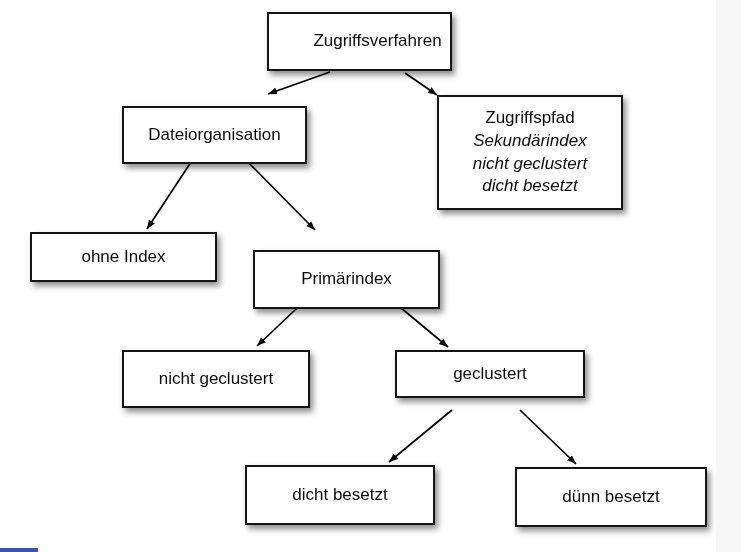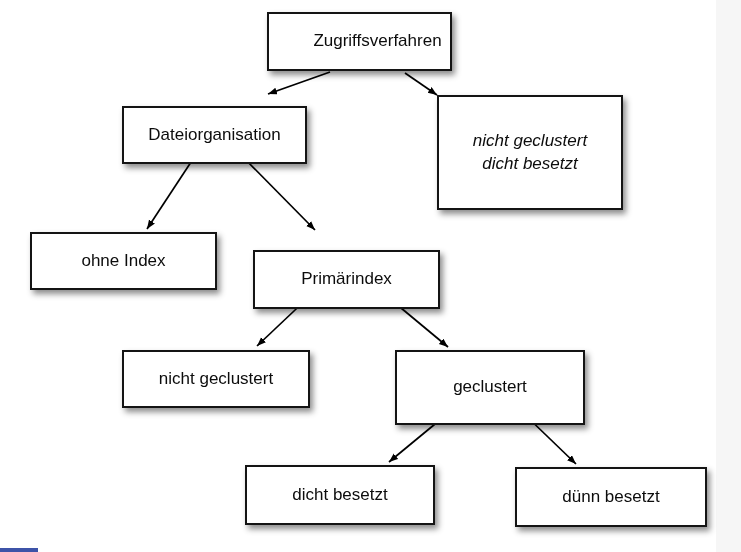--- a/index.html
+++ b/index.html
@@ -32,24 +32,24 @@
     justify-content: center;
     font-size: 17px;
     color: #0c0c0c;
     text-align: center;
     line-height: 1.35;
   }
   .node .it { font-style: italic; }
   .n-zugriffsverfahren { left: 267px; top: 12px;  width: 185px; height: 59px; padding-left: 36px; }
   .n-dateiorganisation { left: 122px; top: 97px;  width: 185px; height: 58px; margin-top: 9px; }
   .n-zugriffspfad      { left: 437px; top: 95px;  width: 186px; height: 115px; }
-  .n-ohne-index        { left: 30px;  top: 232px; width: 187px; height: 58px; }
+  .n-ohne-index        { left: 30px;  top: 232px; width: 187px; height: 50px; }
   .n-primaerindex      { left: 253px; top: 250px; width: 187px; height: 59px; }
   .n-nicht-geclustert  { left: 122px; top: 350px; width: 188px; height: 58px; }
-  .n-geclustert        { left: 395px; top: 350px; width: 190px; height: 75px; }
+  .n-geclustert        { left: 395px; top: 350px; width: 190px; height: 48px; }
   .n-dicht-besetzt     { left: 245px; top: 465px; width: 190px; height: 60px; }
   .n-duenn-besetzt     { left: 515px; top: 467px; width: 192px; height: 60px; }
   .accent-mark {
     position: absolute; left: 0; bottom: 0;
     width: 38px; height: 4px;
     background: #3d53a8;
   }
 </style>
 </head>
 <body>
@@ -76,20 +76,22 @@
 
   <div class="node n-zugriffsverfahren">
     <span>Zugriffsverfahren</span>
   </div>
 
   <div class="node n-dateiorganisation">
     <span>Dateiorganisation</span>
   </div>
 
   <div class="node n-zugriffspfad">
+    <span>Zugriffspfad</span>
+    <span class="it">Sekundärindex</span>
     <span class="it">nicht geclustert</span>
     <span class="it">dicht besetzt</span>
   </div>
 
   <div class="node n-ohne-index">
     <span>ohne Index</span>
   </div>
 
   <div class="node n-primaerindex">
     <span>Primärindex</span>

